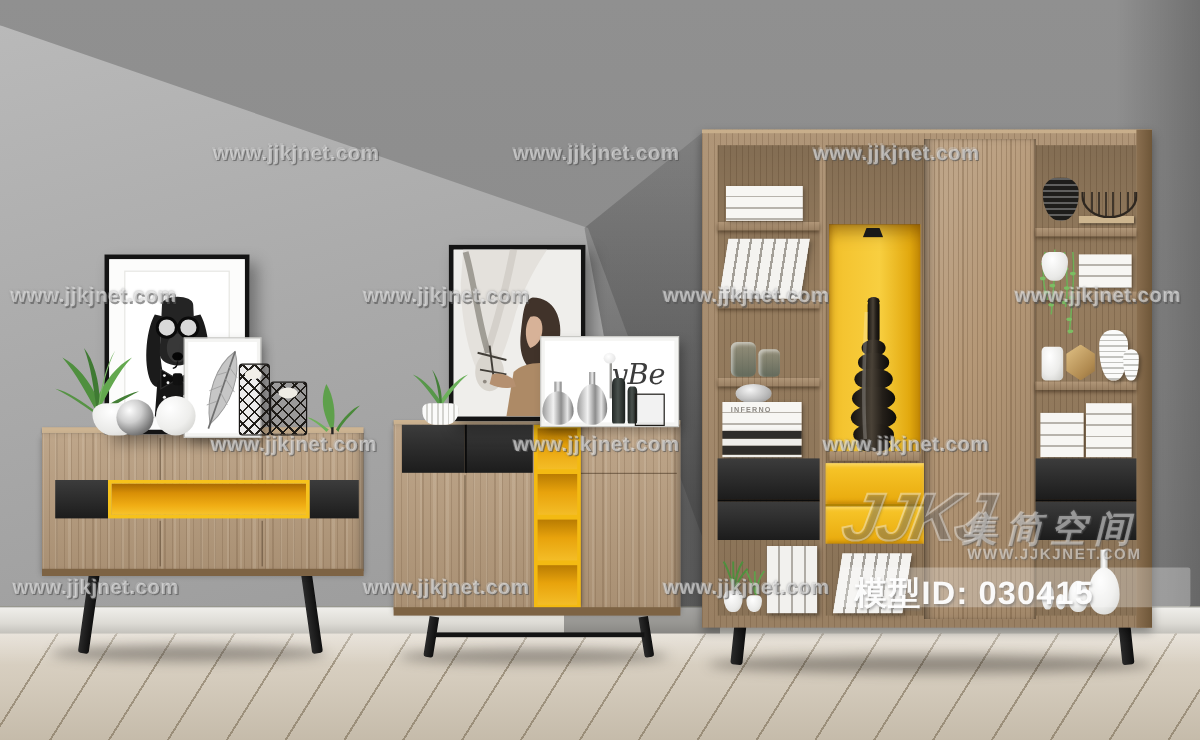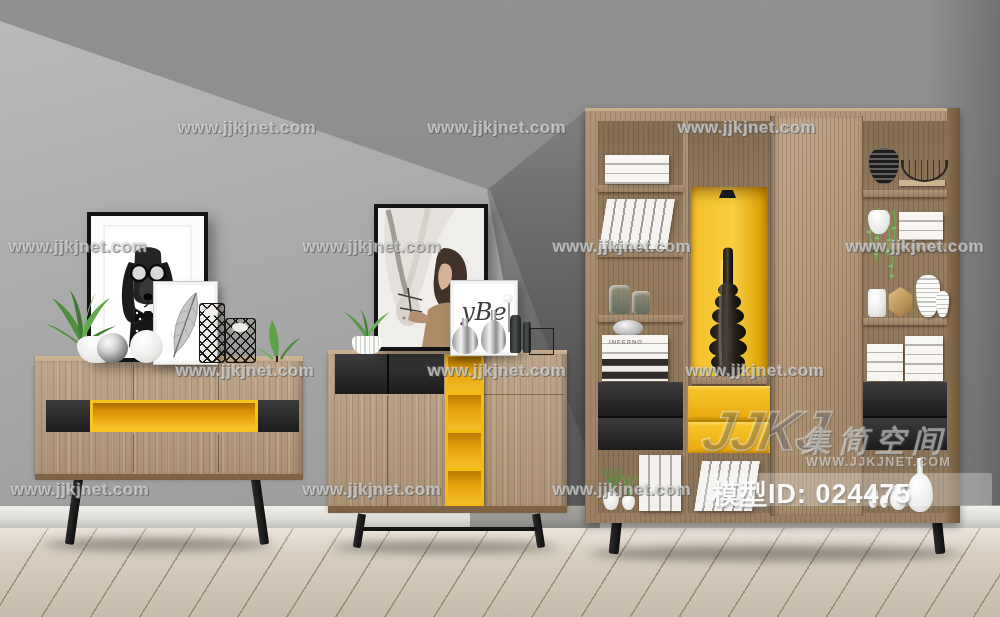--- a/index.html
+++ b/index.html
@@ -228,21 +228,21 @@
           <path d="M20,86 L44,92"></path>
           <path d="M22,100 L44,104"></path>
           <path d="M30,80 L34,112"></path>
         </g>
       <path d="M66,40 C84,40 92,58 88,78 C86,92 78,100 70,102 C60,100 54,88 56,70 C58,54 58,42 66,40 Z" fill="#41332a"></path>
       <path d="M64,56 C70,54 74,58 74,66 C74,74 70,80 64,82 C60,78 58,64 64,56 Z" fill="#d7b298"></path>
       <path d="M50,102 C60,92 84,92 96,102 L100,139 H44 Z" fill="#ad8a66"></path>
       <path d="M50,108 C44,104 38,102 32,104 L30,112 C38,116 46,116 52,114 Z" fill="#b59070"></path>
     </svg>
   </div>
-  <div class="abs frame-white" style="left:451px;top:281px;width:60px;height:68px;text-align:center;">
+  <div class="abs frame-white" style="left:451px;top:281px;width:60px;height:68px;text-align:center;padding-left:48px;">
     <div class="script-art" style="margin-top:14px;">yBe</div>
   </div>
   <svg class="abs" style="left:340px;top:306px;" width="54" height="34" viewBox="0 0 54 34">
     <path d="M27,33 C20,24 12,12 4,6 C14,10 22,20 27,28 Z" fill="#57974a"></path>
     <path d="M27,33 C34,24 42,12 50,6 C40,10 32,20 27,28 Z" fill="#6bb05a"></path>
     <path d="M27,33 C25,20 24,10 20,2 C26,10 29,22 28,32 Z" fill="#447f38"></path>
   </svg>
   <div class="abs" style="left:352px;top:336px;width:30px;height:18px;background:repeating-linear-gradient(90deg,#fbfbfa 0 3px,#d3d3cf 3px 4.5px);border-radius:20% 20% 35% 35%/25% 25% 60% 60%;"></div>
   <div class="abs" style="left:452px;top:318px;width:26px;height:36px;">
     <div class="abs" style="left:10px;top:0;width:6px;height:10px;background:linear-gradient(90deg,#888,#eee,#777);"></div>
@@ -399,16 +399,16 @@
       <span class="wm" style="left: 80px; top: 490px;">www.jjkjnet.com</span>
       <span class="wm" style="left: 372px; top: 490px;">www.jjkjnet.com</span>
       <span class="wm" style="left: 622px; top: 490px;">www.jjkjnet.com</span>
     </div>
 
   <div class="abs" style="left:0;top:0;width:1000px;height:617px;pointer-events:none;">
     <div class="abs logo-mark" style="left:703px;top:398px;">JJKJ</div>
     <div class="abs logo-cn" style="left:801px;top:421px;font-style:italic;">集简空间</div>
     <div class="abs logo-url" style="left:806px;top:455px;">WWW.JJKJNET.COM</div>
     <div class="abs id-band" style="left:700px;top:473px;width:292px;height:33px;"></div>
-    <div class="abs id-text" style="left:712px;top:476px;">模型ID:  024475</div>
+    <div class="abs id-text" style="left:712px;top:476px;">模型ID:  030415</div>
   </div>
 
 </div>
 
 </body></html>

